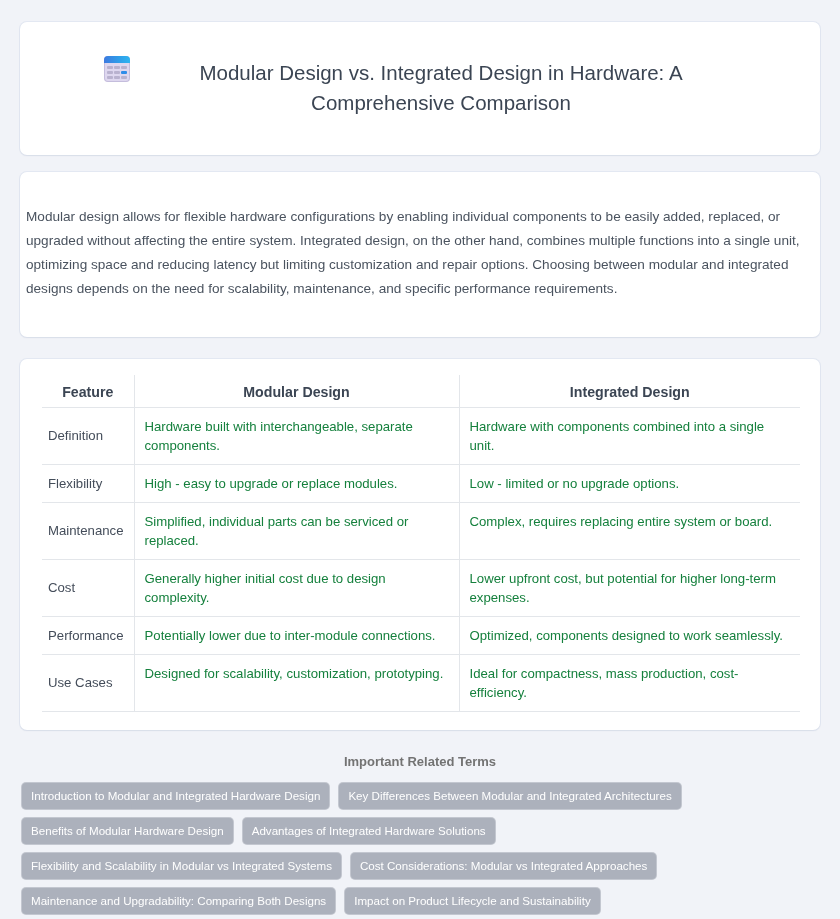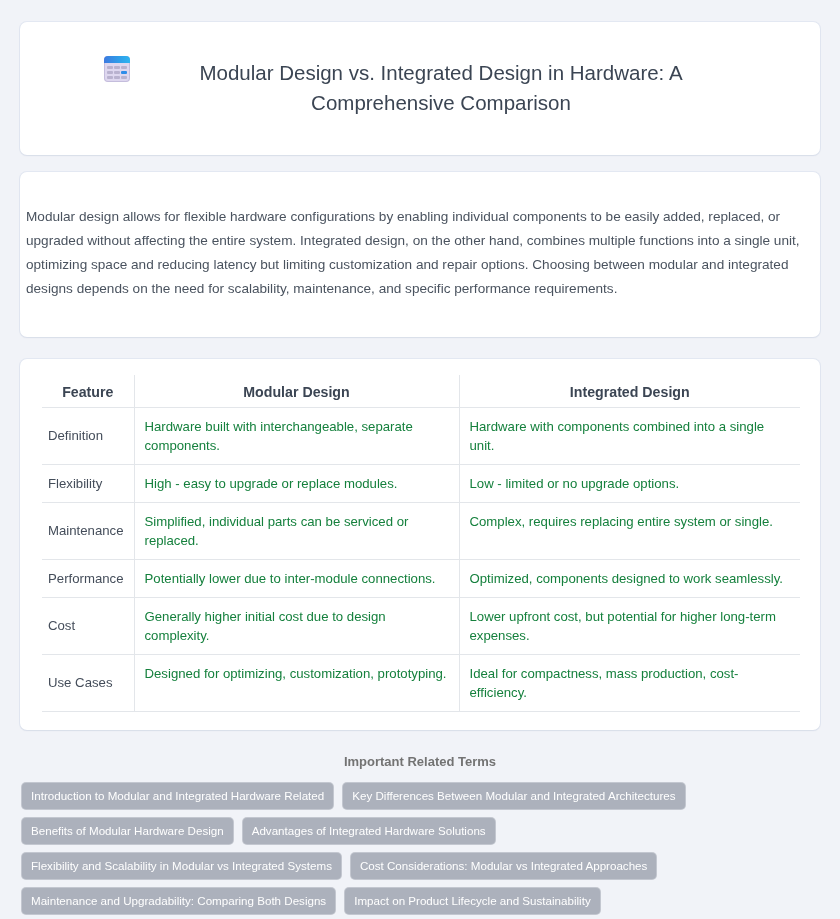--- a/index.html
+++ b/index.html
@@ -198,45 +198,45 @@
           <td class="sep">Hardware with components combined into a single unit.</td>
         </tr>
         <tr>
           <td class="feature-cell">Flexibility</td>
           <td class="sep">High - easy to upgrade or replace modules.</td>
           <td class="sep">Low - limited or no upgrade options.</td>
         </tr>
         <tr>
           <td class="feature-cell">Maintenance</td>
           <td class="sep">Simplified, individual parts can be serviced or replaced.</td>
-          <td class="sep">Complex, requires replacing entire system or single.</td>
+          <td class="sep">Complex, requires replacing entire system or board.</td>
+        </tr>
+        <tr>
+          <td class="feature-cell">Cost</td>
+          <td class="sep">Generally higher initial cost due to design complexity.</td>
+          <td class="sep">Lower upfront cost, but potential for higher long-term expenses.</td>
         </tr>
         <tr>
           <td class="feature-cell">Performance</td>
           <td class="sep">Potentially lower due to inter-module connections.</td>
           <td class="sep">Optimized, components designed to work seamlessly.</td>
         </tr>
         <tr>
-          <td class="feature-cell">Cost</td>
-          <td class="sep">Generally higher initial cost due to design complexity.</td>
-          <td class="sep">Lower upfront cost, but potential for higher long-term expenses.</td>
-        </tr>
-        <tr>
           <td class="feature-cell">Use Cases</td>
-          <td class="sep">Designed for optimizing, customization, prototyping.</td>
+          <td class="sep">Designed for scalability, customization, prototyping.</td>
           <td class="sep">Ideal for compactness, mass production, cost-efficiency.</td>
         </tr>
       </tbody>
     </table>
   </div>
 
   <div class="terms-section">
     <h2 class="terms-heading">Important Related Terms</h2>
     <div class="tags">
-      <span class="tag">Introduction to Modular and Integrated Hardware Related</span>
+      <span class="tag">Introduction to Modular and Integrated Hardware Design</span>
       <span class="tag">Key Differences Between Modular and Integrated Architectures</span>
       <span class="tag">Benefits of Modular Hardware Design</span>
       <span class="tag">Advantages of Integrated Hardware Solutions</span>
       <span class="tag">Flexibility and Scalability in Modular vs Integrated Systems</span>
       <span class="tag">Cost Considerations: Modular vs Integrated Approaches</span>
       <span class="tag">Maintenance and Upgradability: Comparing Both Designs</span>
       <span class="tag">Impact on Product Lifecycle and Sustainability</span>
 
     </div>
   </div>

